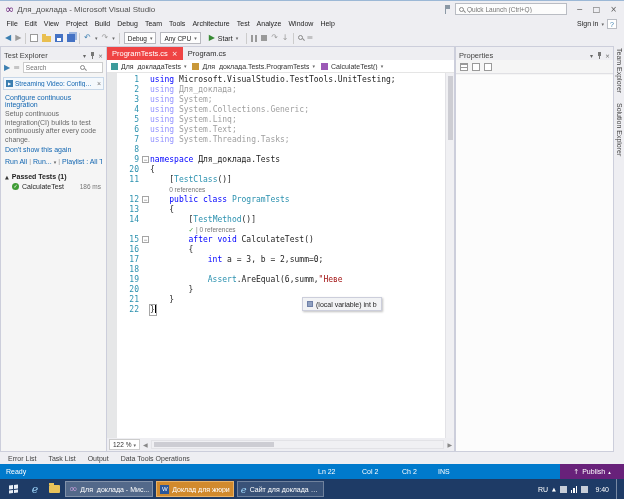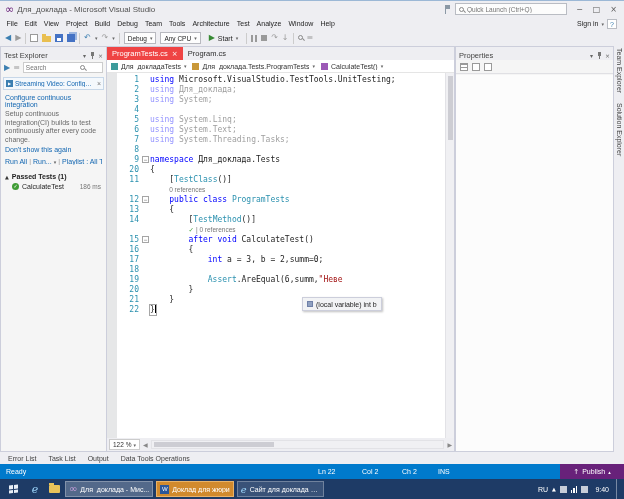--- a/index.html
+++ b/index.html
@@ -344,20 +344,21 @@
             <span class="ctext"><span class="tk-kw">using</span><span class="tk-pl"> Для_доклада;</span></span>
           </div>
           <div class="crow dim">
             <span class="lnum">3</span>
             <span class="fold"></span>
             <span class="ctext"><span class="tk-kw">using</span><span class="tk-pl"> System;</span></span>
           </div>
           <div class="crow dim">
             <span class="lnum">4</span>
             <span class="fold"></span>
+            <span class="ctext"><span class="tk-kw">using</span><span class="tk-pl"> System.Collections.Generic;</span></span>
           </div>
           <div class="crow dim">
             <span class="lnum">5</span>
             <span class="fold"></span>
             <span class="ctext"><span class="tk-kw">using</span><span class="tk-pl"> System.Linq;</span></span>
           </div>
           <div class="crow dim">
             <span class="lnum">6</span>
             <span class="fold"></span>
             <span class="ctext"><span class="tk-kw">using</span><span class="tk-pl"> System.Text;</span></span>

